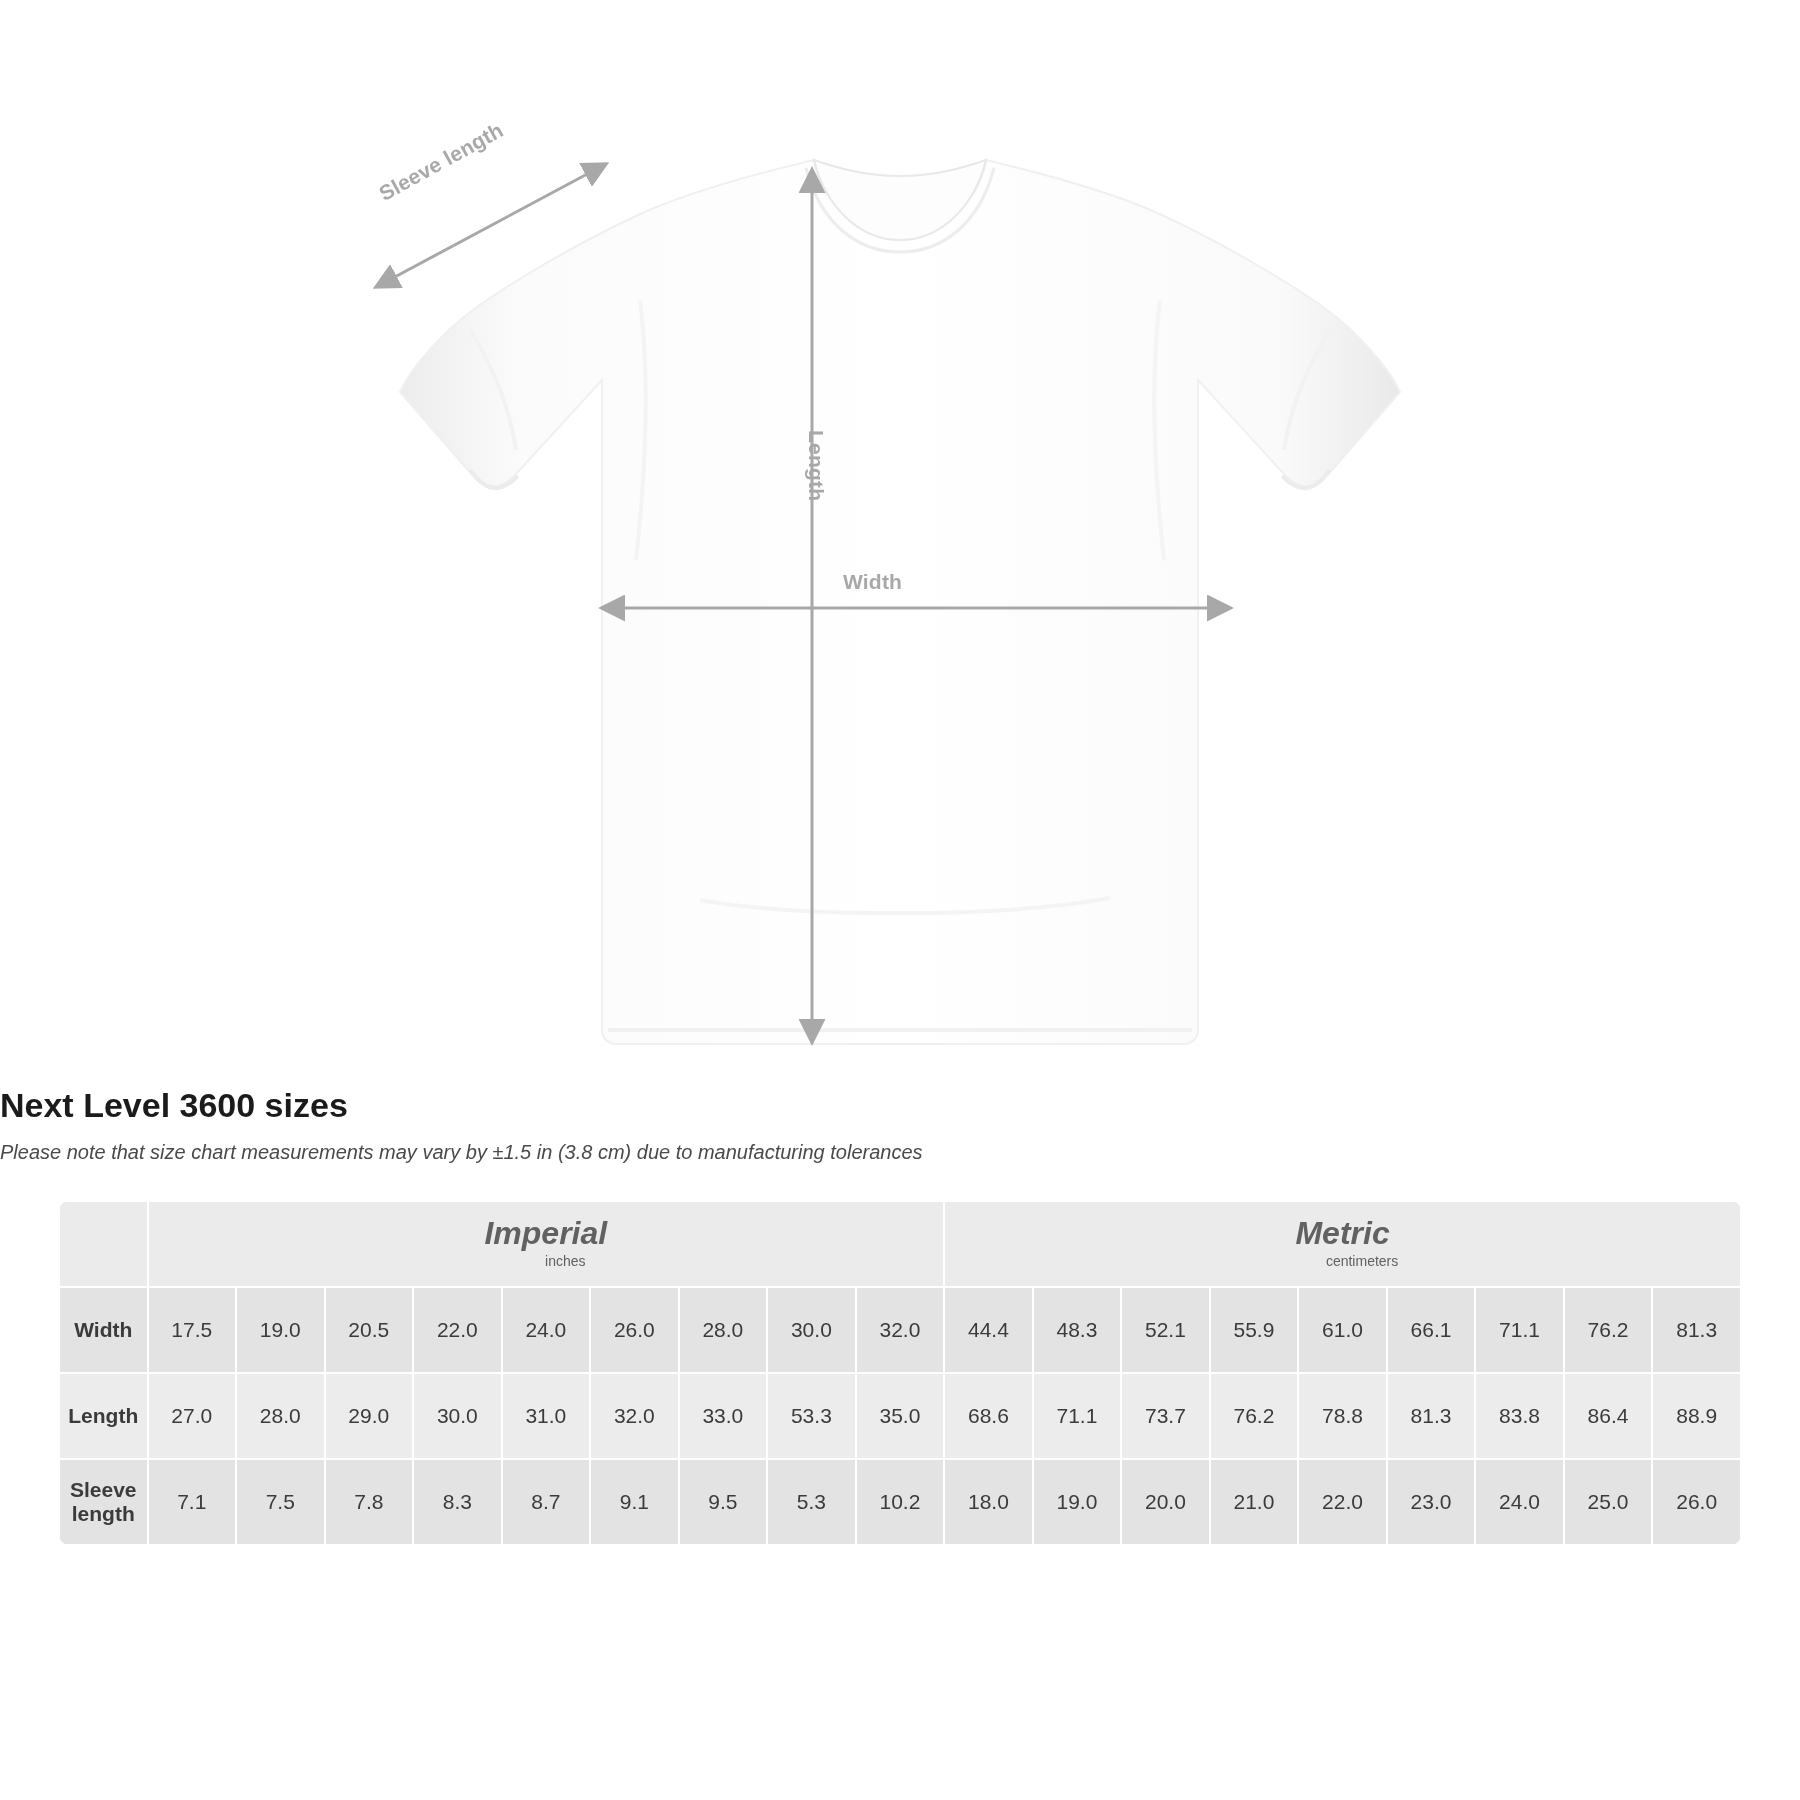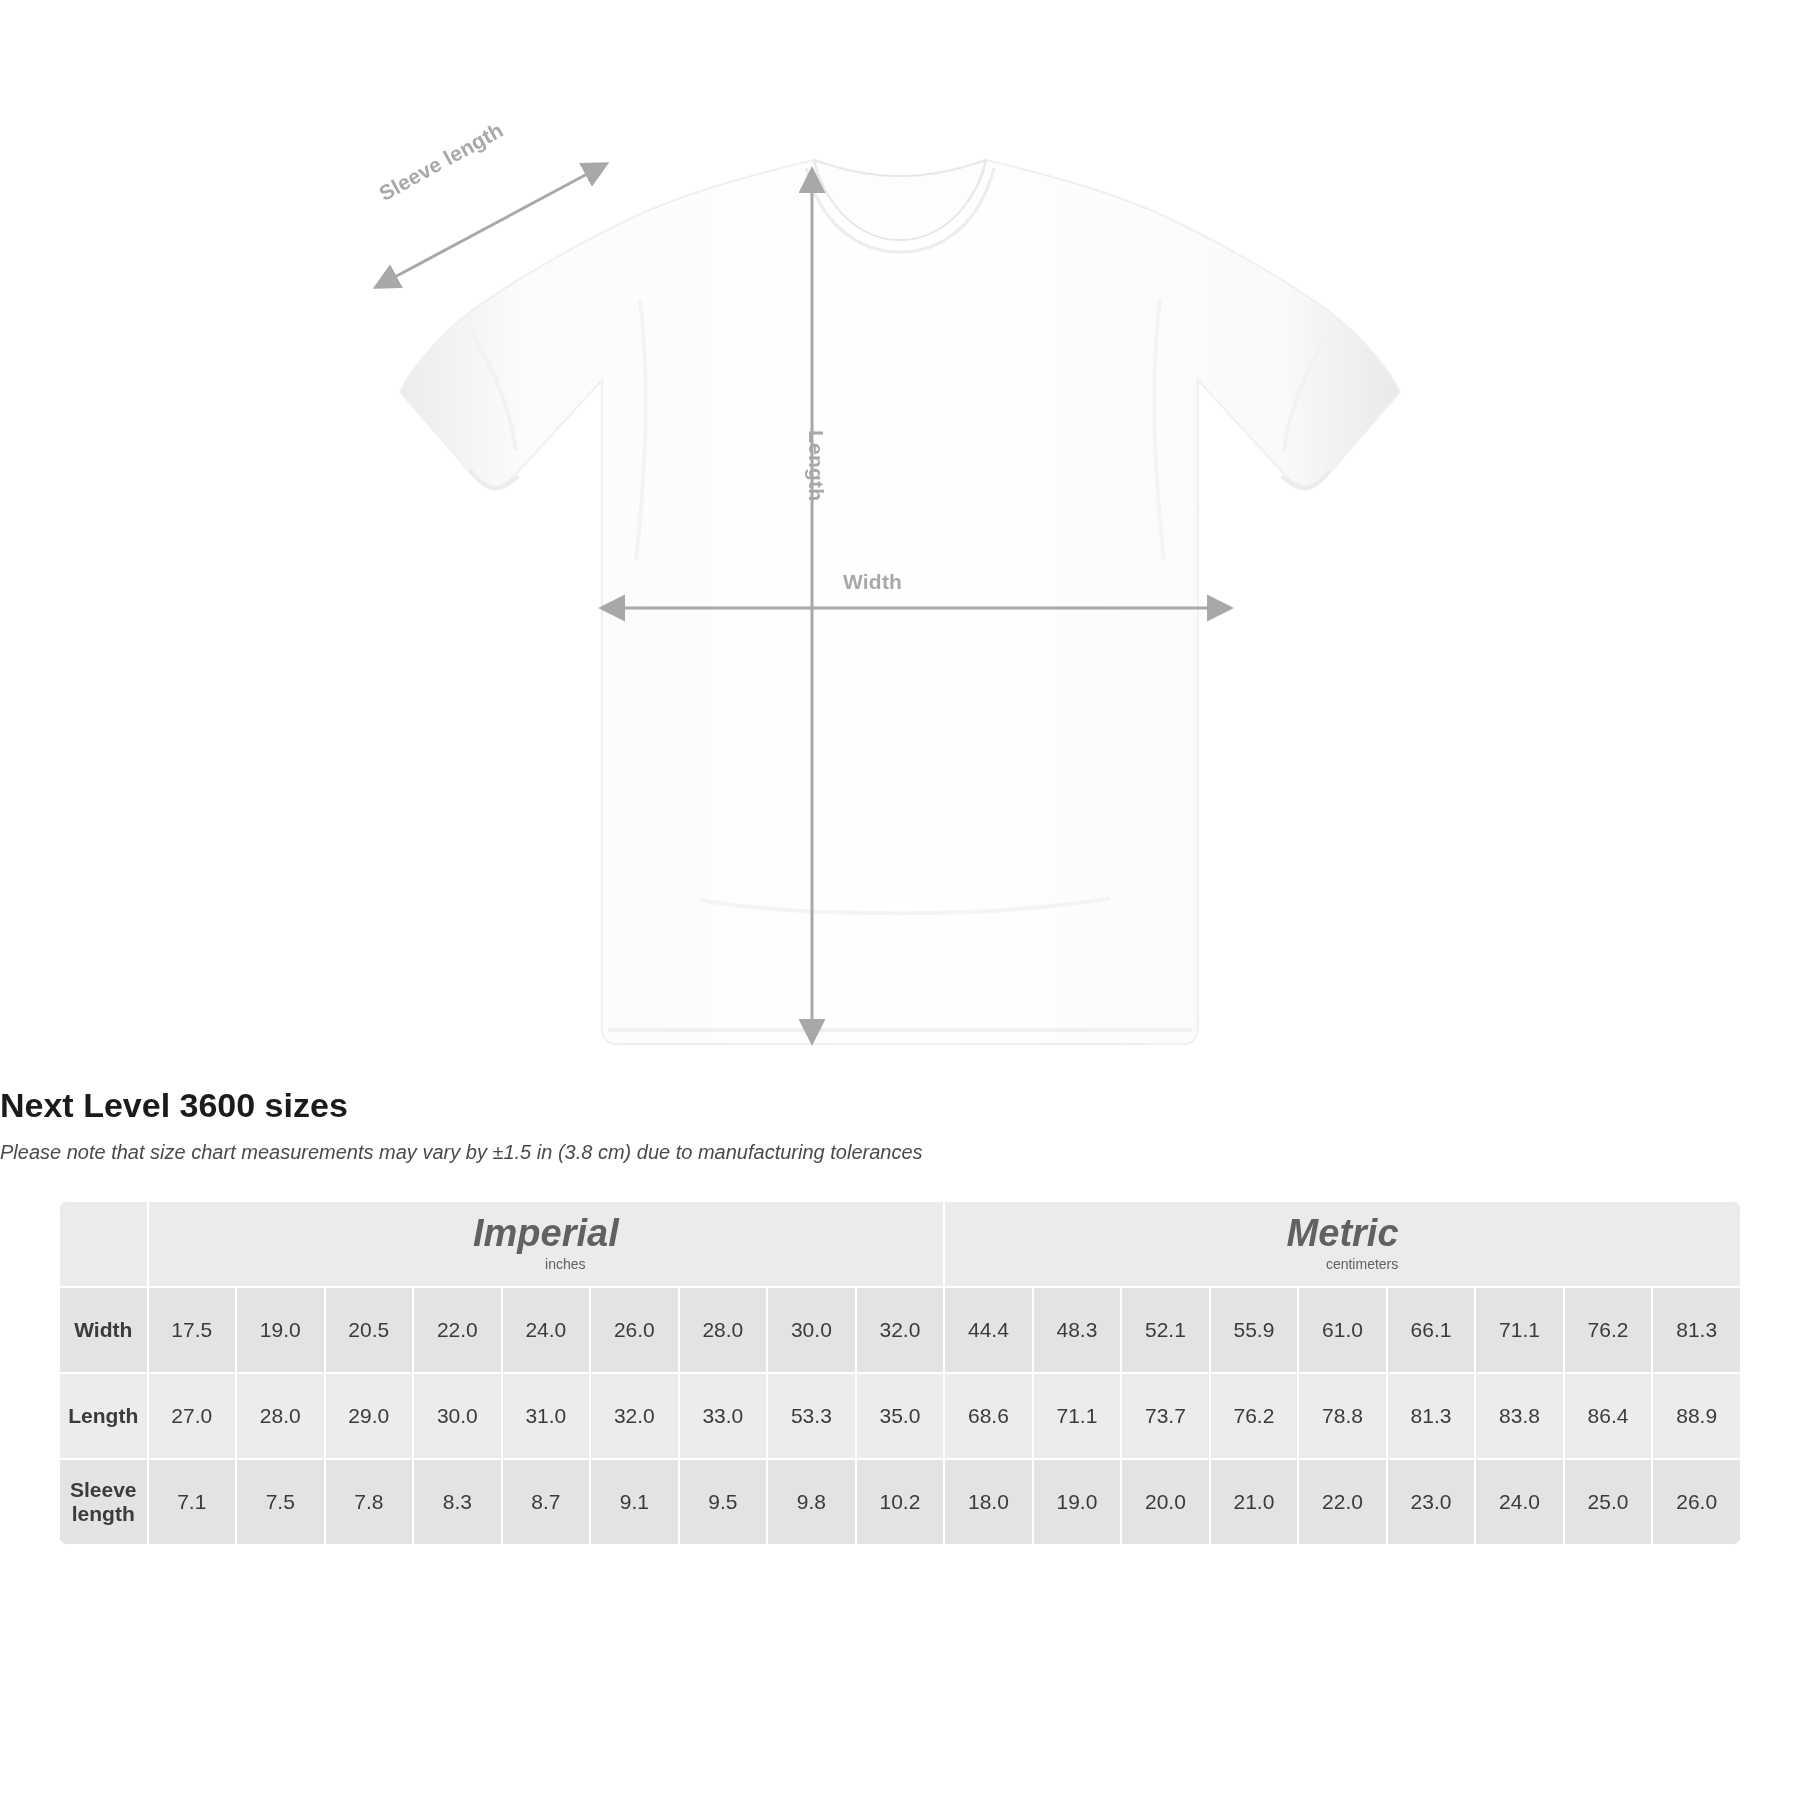--- a/index.html
+++ b/index.html
@@ -94,21 +94,21 @@
     background: #ebebeb;
     padding: 0;
     height: 84px;
   }
   
   .unit-cell {
     background: #ebebeb;
     height: 112px;
   }
   .unit-name {
-    font-size: 38px;
+    font-size: 32px;
     font-weight: bold;
     font-style: italic;
     color: #616161;
     line-height: 1.1;
   }
   .unit-sub {
     font-size: 14px;
     color: #616161;
     line-height: 1.5;
     margin-left: 39px;
@@ -276,21 +276,21 @@
 
         <tr class="data-row alt">
           <td class="row-head">Sleeve length</td>
           <td class="data-cell">7.1</td>
           <td class="data-cell">7.5</td>
           <td class="data-cell">7.8</td>
           <td class="data-cell">8.3</td>
           <td class="data-cell">8.7</td>
           <td class="data-cell">9.1</td>
           <td class="data-cell">9.5</td>
-          <td class="data-cell">9.8</td>
+          <td class="data-cell">5.3</td>
           <td class="data-cell">10.2</td>
           <td class="data-cell">18.0</td>
           <td class="data-cell">19.0</td>
           <td class="data-cell">20.0</td>
           <td class="data-cell">21.0</td>
           <td class="data-cell">22.0</td>
           <td class="data-cell">23.0</td>
           <td class="data-cell">24.0</td>
           <td class="data-cell">25.0</td>
           <td class="data-cell">26.0</td>

